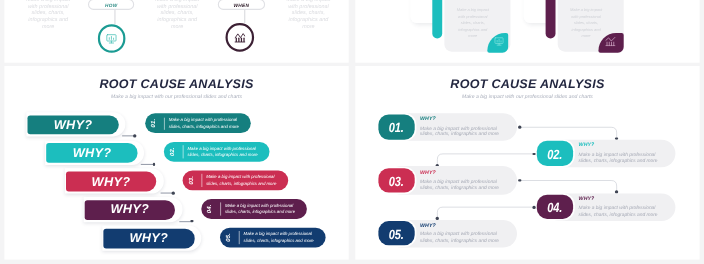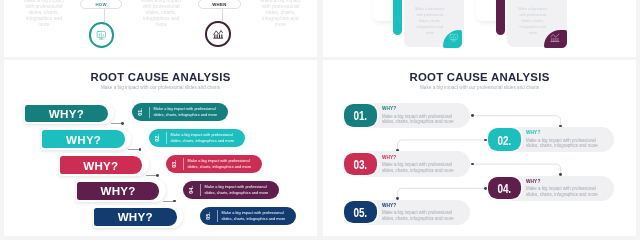--- a/index.html
+++ b/index.html
@@ -1,19 +1,19 @@
 <!DOCTYPE html>
 <html><head>
 <meta charset="utf-8">
 <style>
   html,body{margin:0;padding:0;}
   body{width:640px;height:240px;overflow:hidden;background:#f4f4f5;
        font-family:"Liberation Sans",sans-serif;-webkit-font-smoothing:antialiased;}
   .grid{position:absolute;left:0;top:0;width:640px;height:240px;}
-  .slide{position:absolute;background:#fff;overflow:hidden;}
+  .slide{position:absolute;background:#fff;overflow:hidden;font-style:italic;}
   #slide-tl{left:4px;top:-139px;width:313px;height:196px;}
   #slide-tr{left:323px;top:-139px;width:313px;height:196px;}
   #slide-bl{left:4px;top:60px;width:313px;height:176px;}
   #slide-br{left:323px;top:60px;width:313px;height:176px;}
 
   
   .slide-title{position:absolute;width:100%;text-align:center;
       font-weight:bold;font-size:11.4px;letter-spacing:0.25px;color:#232740;}
   .slide-sub{position:absolute;width:100%;text-align:center;
       font-size:4.62px;color:#a9aebb;letter-spacing:0.04px;}

